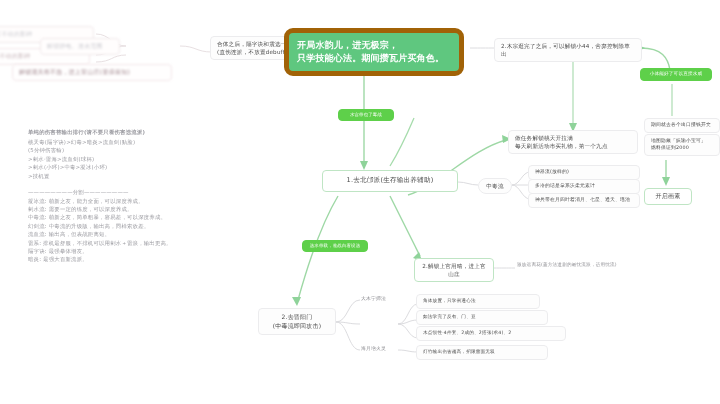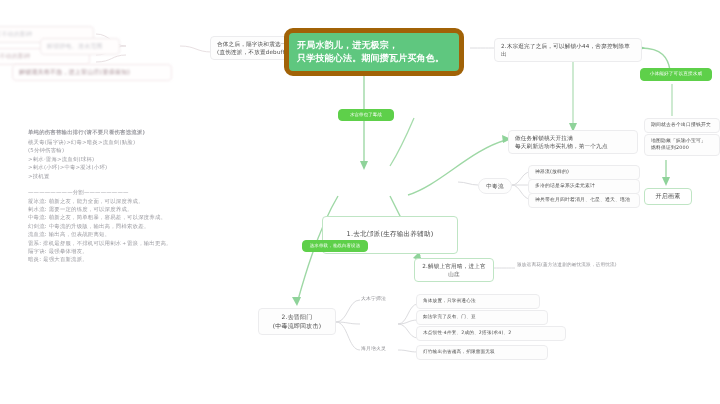--- a/index.html
+++ b/index.html
@@ -178,21 +178,21 @@
   <div class="node pale blurred" style="left:508px;top:130px;width:130px;font-size:5.6px;">做任务解锁桃天开拉满
 每天刷新活动市买礼物，第一个九点</div>
 
   <div class="node pale blurred" style="left:644px;top:118px;width:76px;font-size:4.8px;">期间就去各个出口攒钱开文</div>
 
   <div class="node pale blurred" style="left:644px;top:134px;width:76px;font-size:4.8px;">地图隐藏「妖输小宝可」
 燃料保证到2000</div>
 
   <div class="node greenborder blurred" style="left:644px;top:188px;width:48px;font-size:6px;text-align:center;">开启画素</div>
 
-  <div class="node greenborder" style="left:322px;top:170px;width:136px;font-size:6.6px;text-align:center;padding:13px 6px;margin-top:46px;">1.去北邙派(生存输出养辅助)</div>
+  <div class="node greenborder" style="left:322px;top:170px;width:136px;font-size:6.6px;text-align:center;padding:5px 6px;">1.去北邙派(生存输出养辅助)</div>
 
   <div class="node greenline blurred" style="left:338px;top:109px;width:56px;font-size:4.4px;text-align:center;">水宫带也了毒战</div>
 
   <div class="node greenline blurred" style="left:302px;top:240px;width:66px;font-size:4.4px;text-align:center;">选水带载，准战白看设选</div>
 
   <div class="node pale blurred" style="left:478px;top:178px;width:34px;font-size:5.6px;text-align:center;border-radius:9px;">中毒流</div>
 
   <div class="node pale blurred" style="left:528px;top:165px;width:112px;font-size:4.8px;">神器流(放样的)</div>
   <div class="node pale blurred" style="left:528px;top:179px;width:112px;font-size:4.8px;">多冷的话是掌系沃柔元素计</div>
   <div class="node pale blurred" style="left:528px;top:193px;width:112px;font-size:4.8px;">神兵带在月四叶着消月、七星、通天、瑶池</div>

